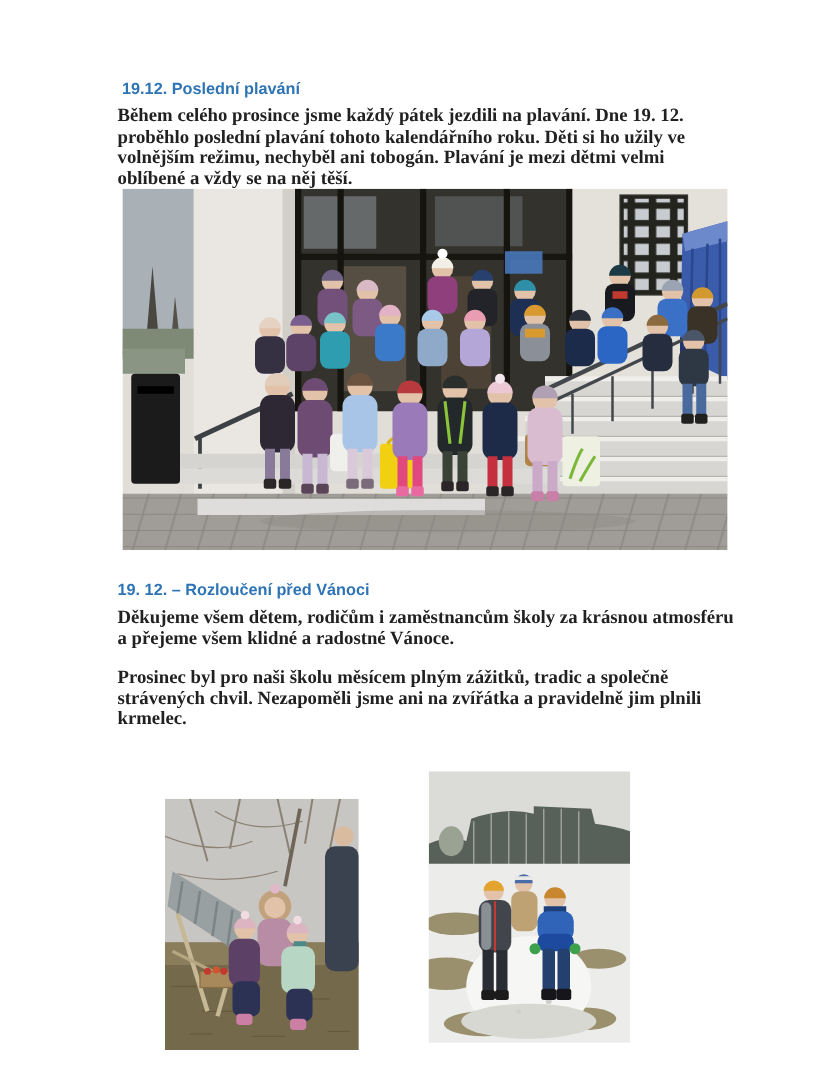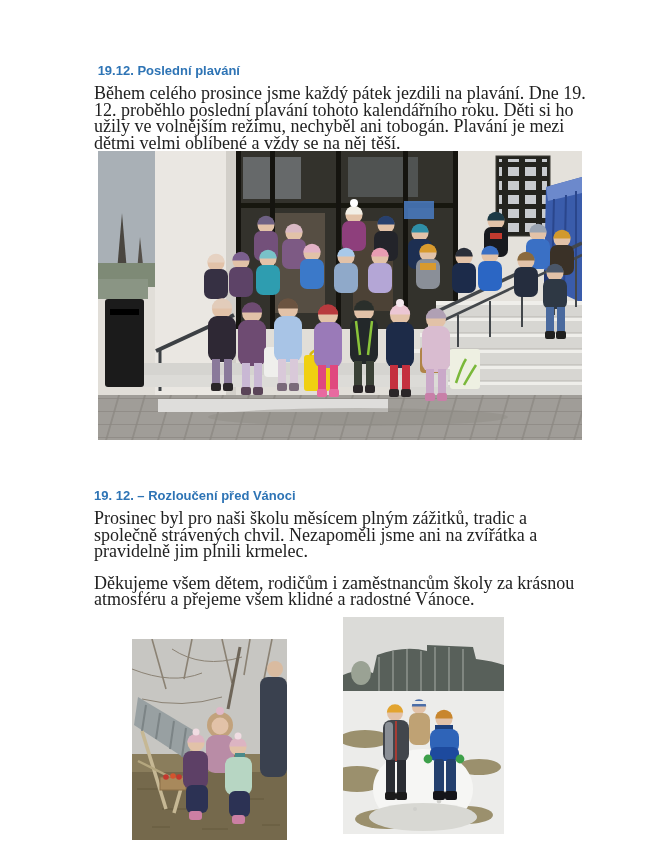--- a/index.html
+++ b/index.html
@@ -1,23 +1,23 @@
 <!DOCTYPE html>
 <html><head>
 <meta charset="utf-8">
 <style>
   html,body{margin:0;padding:0;background:#ffffff;}
   .page{position:relative;width:672px;height:858px;background:#ffffff;overflow:hidden;
         font-family:"Liberation Serif", serif;color:#212121;}
   .textblock{position:absolute;left:94px;width:494px;}
   .sec1{top:63px;}
-  .sec2{top:488px;}
+  .sec2{top:464px;}
   h2{font-family:"Liberation Sans", sans-serif;font-size:13px;line-height:16px;
      font-weight:700;margin:0 0 6px 0;white-space:pre-wrap;}
-  p{font-size:18px;line-height:16.5px;margin:0 0 15px 0;font-weight:400;}
+  p{font-size:15px;line-height:16.5px;margin:0 0 15px 0;font-weight:700;}
   figure{margin:0;padding:0;position:absolute;}
   .photo1{left:98px;top:151px;width:484px;height:289px;}
   .photo2{left:132px;top:639px;width:155px;height:201px;}
   .photo3{left:343px;top:617px;width:161px;height:217px;}
   figure svg{display:block;width:100%;height:100%;}
 </style>
 </head>
 <body>
 
 <div class="page">
@@ -193,22 +193,22 @@
         <g>
           <rect x="352" y="198" width="30" height="40" rx="3" fill="#eef0e2"></rect>
           <path d="M358,232 q6,-18 10,-24 M366,234 q8,-14 12,-20" stroke="#7ab83a" stroke-width="2.5" fill="none"></path>
         </g>
       </g>
     </svg>
   </figure>
 
   <div class="textblock sec2">
     <h2 style="color:#2e74b5">19. 12. – Rozloučení před Vánoci</h2>
+    <p>Děkujeme všem dětem, rodičům i zaměstnancům školy za krásnou atmosféru a přejeme všem klidné a radostné Vánoce.</p>
     <p>Prosinec byl pro naši školu měsícem plným zážitků, tradic a společně strávených chvil. Nezapoměli jsme ani na zvířátka a pravidelně jim plnili krmelec.</p>
-    <p>Děkujeme všem dětem, rodičům i zaměstnancům školy za krásnou atmosféru a přejeme všem klidné a radostné Vánoce.</p>
   </div>
 
   <figure class="photo2">
     <svg viewBox="0 0 155 201" preserveAspectRatio="none">
       <rect width="155" height="201" fill="#c7c6c2"></rect>
       <g stroke="#8b8274" fill="none">
         <path d="M20,0 L34,50 M60,0 L52,40 M90,0 L100,44 M118,0 L112,36 M140,0 L132,40" stroke-width="1.6"></path>
         <path d="M0,30 Q40,46 70,34 M40,10 Q70,30 110,18 M10,60 Q50,70 90,58" stroke-width="1"></path>
         <path d="M108,8 L96,70" stroke="#6e6558" stroke-width="3"></path>
       </g>

